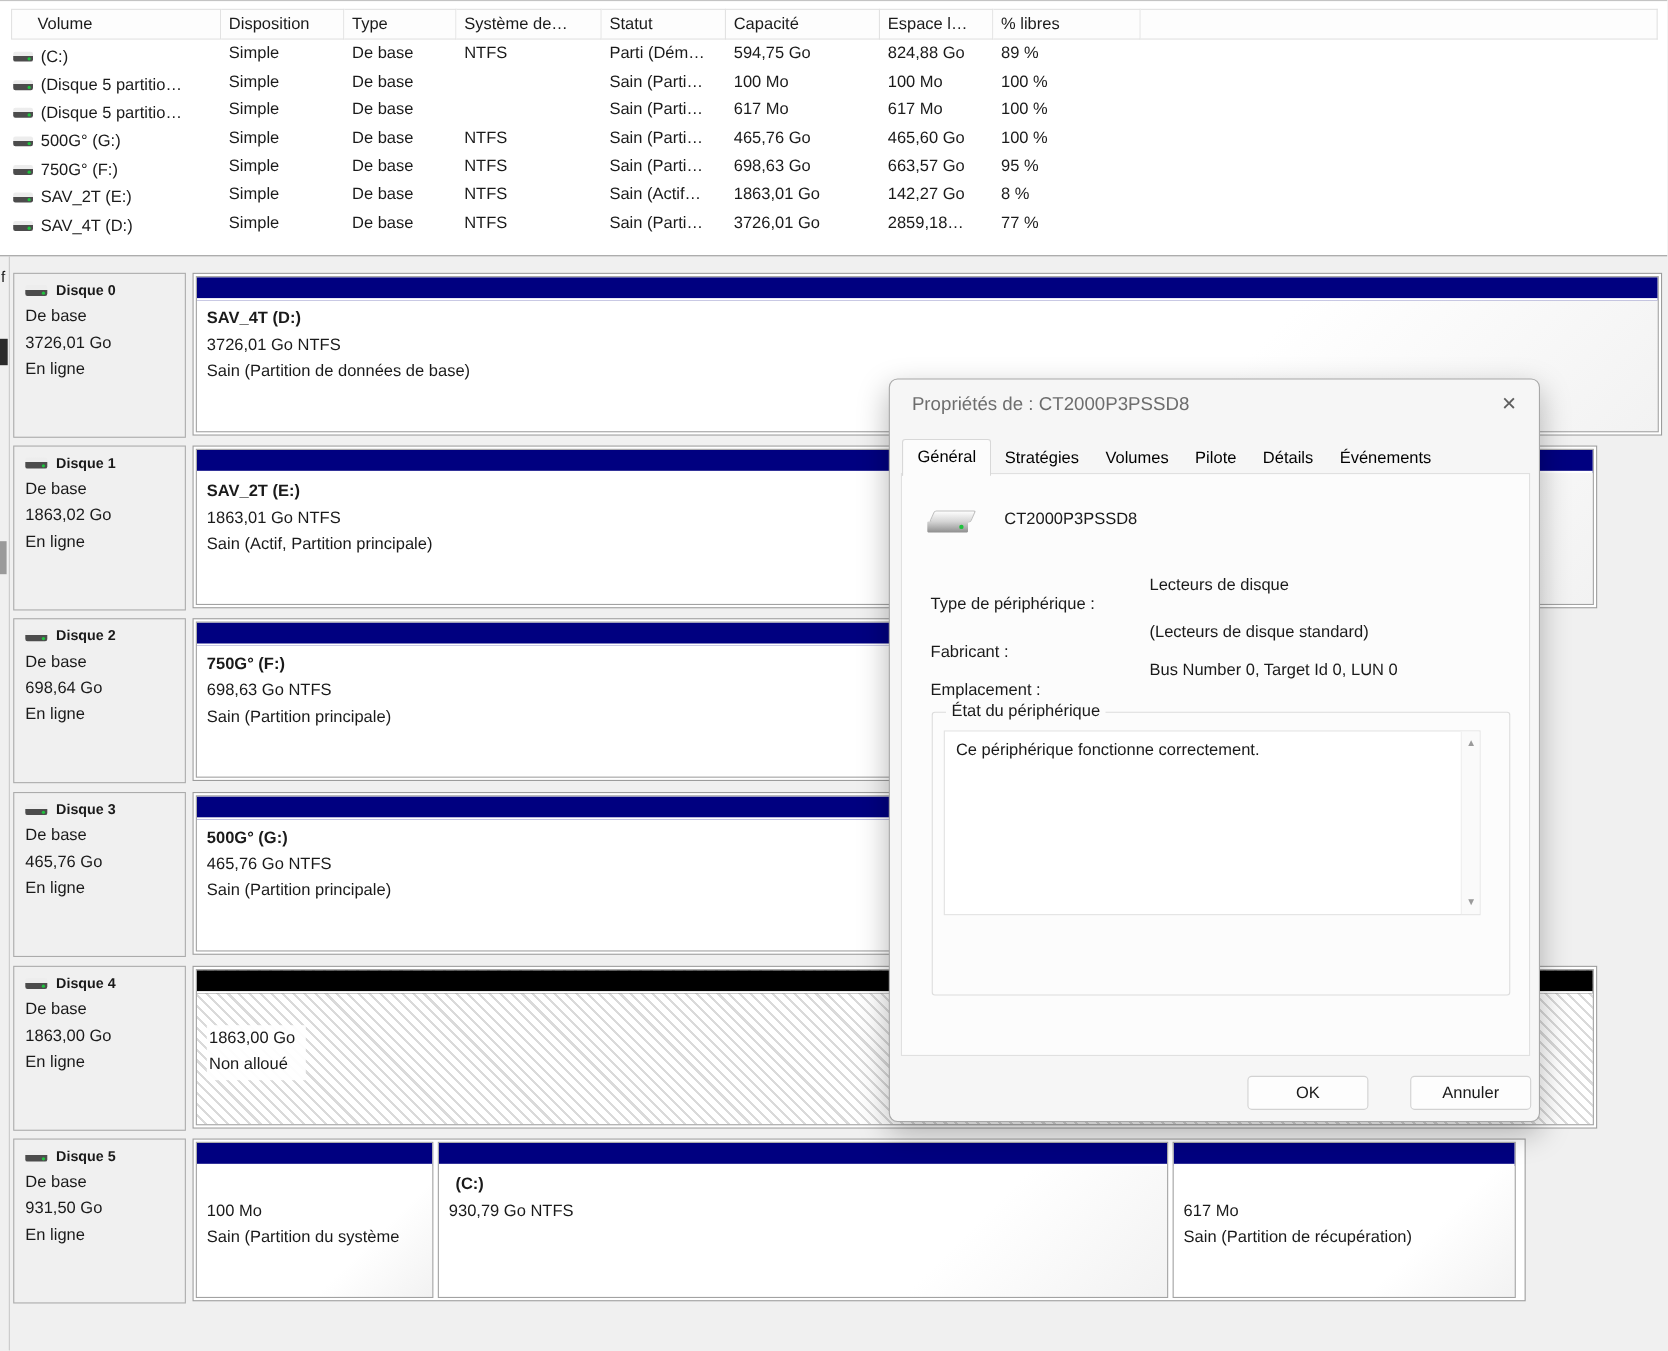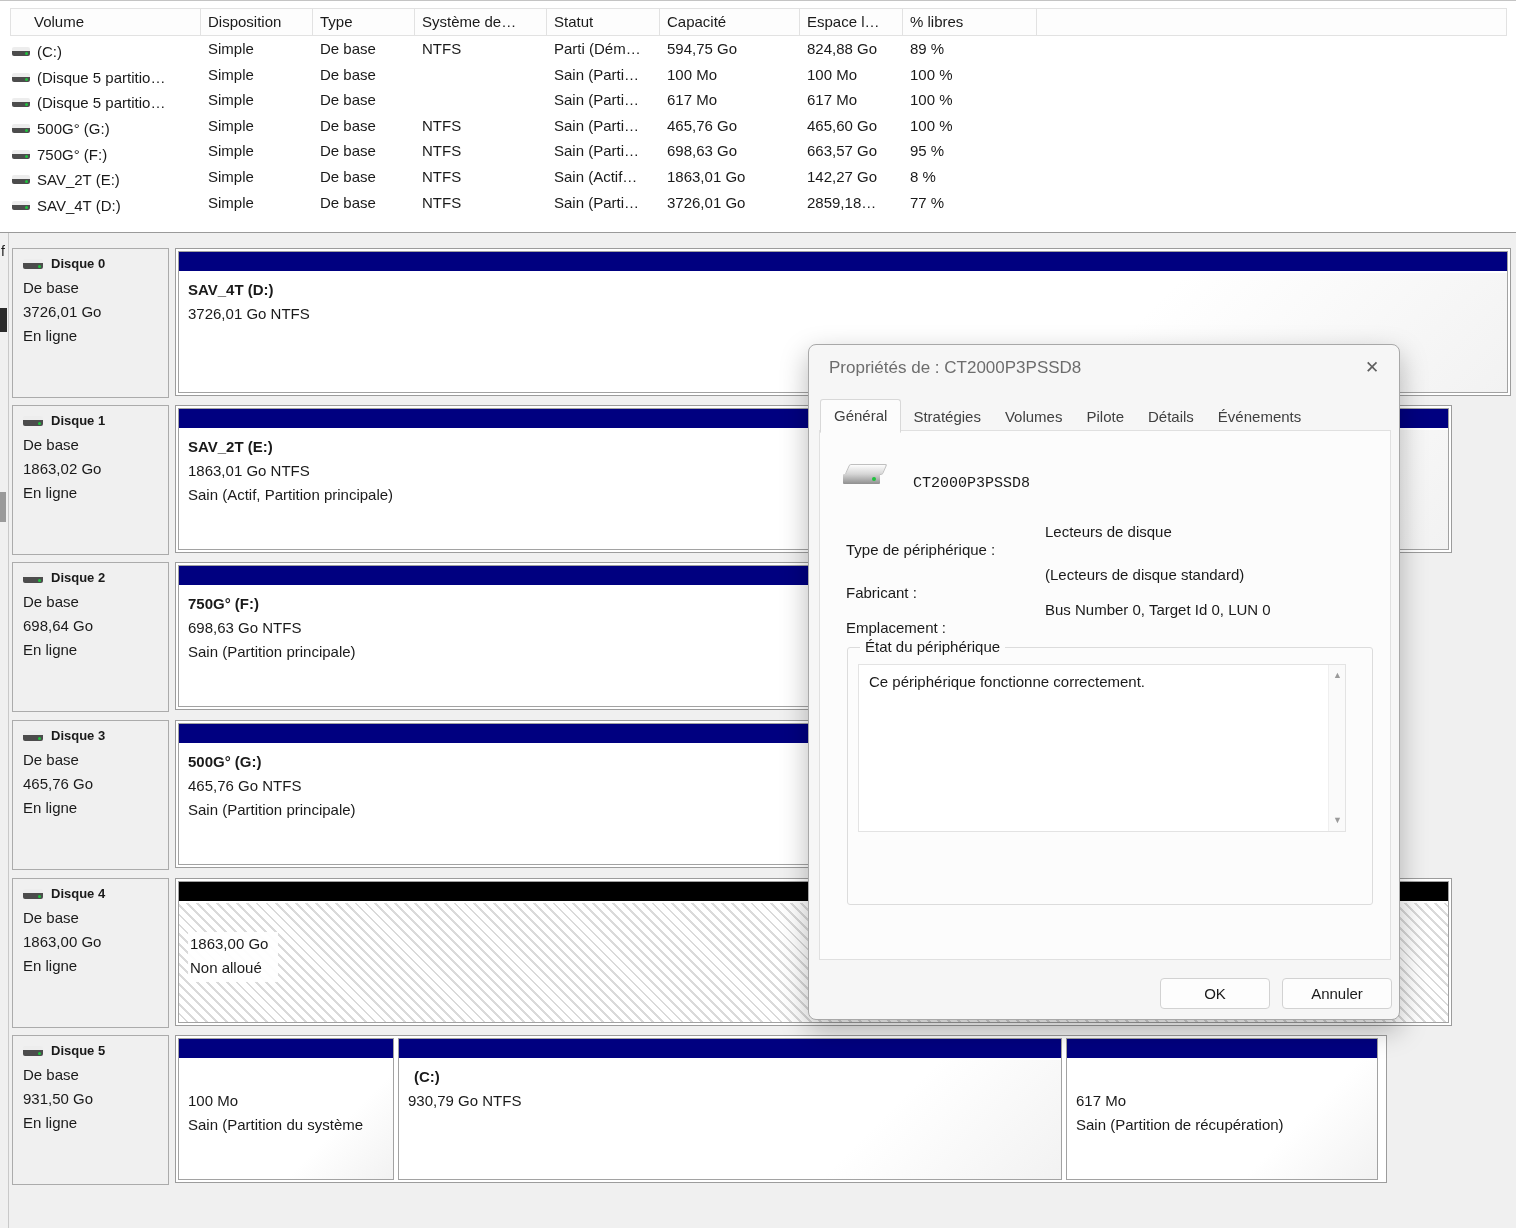--- a/index.html
+++ b/index.html
@@ -41,41 +41,41 @@
   .part-body .l1 { font-weight:bold; min-height:24px; }
   .part.unalloc { background:repeating-linear-gradient(45deg,#ffffff 0 5px,#dadada 5px 7px); }
   .part.unalloc .part-body { padding-top:29px; }
   .patch { display:inline-block; background:rgba(255,255,255,0.95); padding:0 10px 2px 2px; }
 
   
   .dialog { position:absolute; left:808px; top:344px; width:592px; height:676px; background:#f6f6f6; border:1px solid #a8a8a8; border-radius:8px; box-shadow:0 10px 28px rgba(0,0,0,0.28); z-index:10; font-size:15px; }
   .dlg-title { position:absolute; left:20px; top:13px; font-size:17px; color:#6d6d6d; }
   .dlg-close { position:absolute; right:12px; top:8px; width:30px; height:30px; text-align:center; line-height:30px; font-size:17px; color:#5f5f5f; }
   .dlg-tabs { position:absolute; left:11px; top:54px; display:flex; align-items:flex-end; z-index:3; }
-  .tab { font-size:15px; padding:4px 12px 7px; margin-bottom:0; color:#404040; }
+  .tab { font-size:15px; padding:4px 12px 7px; margin-bottom:0; color:#000000; }
   .tab.active { background:#fcfcfc; border:1px solid #d8d8d8; border-bottom:1px solid #fcfcfc; border-radius:3px 3px 0 0; padding:7px 13px 8px; margin-bottom:-1px; }
   .dlg-page { position:absolute; left:10px; top:85px; width:572px; height:530px; background:#fcfcfc; border:1px solid #e0e0e0; z-index:2; }
 
   .drive-icon { position:absolute; left:22px; top:26px; width:46px; height:34px; }
   .drive-icon .top { position:absolute; left:5px; top:7px; width:38px; height:11px; background:linear-gradient(#fdfdfd,#d6d6d6); border-radius:2px; transform:skewX(-24deg); border:1px solid #bfbfbf; }
   .drive-icon .front { position:absolute; left:1px; top:17px; width:37px; height:10px; background:linear-gradient(#d6d6d6,#8f8f8f); border-radius:1px; }
   .drive-icon .front::after { content:""; position:absolute; right:4px; top:3px; width:4px; height:4px; border-radius:50%; background:#1ec23d; }
 
-  .dev-name { position:absolute; left:93px; top:44px;font-family:Liberation Mono, monospace; }
+  .dev-name { position:absolute; left:93px; top:32px; }
   .info-row { position:absolute; left:26px; display:flex; }
   .info-row .lbl { width:199px; flex:none;margin-top:18px; }
   .groupbox { position:absolute; left:27px; top:216px; width:526px; height:258px; border:1px solid #dcdcdc; border-radius:3px; }
   .groupbox .legend { position:absolute; left:12px; top:-10px; background:#fcfcfc; padding:0 5px; }
   .status-box { position:absolute; left:10px; top:16px; right:26px; height:168px; background:#ffffff; border:1px solid #e3e3e3; }
   .status-text { padding:8px 26px 0 10px; }
   .sb { position:absolute; right:0; top:0; bottom:0; width:17px; background:#fafafa; border-left:1px solid #efefef; }
   .sb .up,.sb .dn { position:absolute; left:0; width:17px; height:17px; text-align:center; font-size:9px; line-height:17px; color:#9a9a9a; }
   .sb .up { top:2px; } .sb .dn { bottom:2px; }
   .dlg-buttons { position:absolute; right:7px; bottom:10px; display:flex; gap:12px; }
-  .btn { width:110px; height:31px; background:#fdfdfd; border:1px solid #d2d2d2; border-radius:4px; font-size:15px; font-family:"Liberation Sans",sans-serif; display:flex; align-items:center; justify-content:center; }
+  .btn { width:110px; height:31px; background:#fdfdfd; border:1px solid #d2d2d2; border-radius:4px; font-size:15px; font-family:"Liberation Sans",sans-serif; display:flex; align-items:center; justify-content:center;margin-left:26px; }
 </style>
 </head>
 <body>
 
 <div id="screen">
 
   <div class="sliver">
     <div class="frag" style="top:243px;">f</div>
     <div class="mark1"></div>
     <div class="mark2"></div>
@@ -202,20 +202,21 @@
         <div>3726,01 Go</div>
         <div>En ligne</div>
       </div>
     </div>
     <div class="bar" style="width:1336px;">
       <div class="part" style="flex:1;">
         <div class="part-strip"></div>
         <div class="part-body">
           <div class="l1">SAV_4T  (D:)</div>
           <div>3726,01 Go NTFS</div>
+          <div>Sain (Partition de données de base)</div>
         </div>
       </div>
     </div>
   </div>
 
   <div class="disk-row" style="top:405px;">
     <div class="disk-label">
       <div class="disk-title">
           <span class="mini-drive"></span>
           <span>Disque 1</span>

